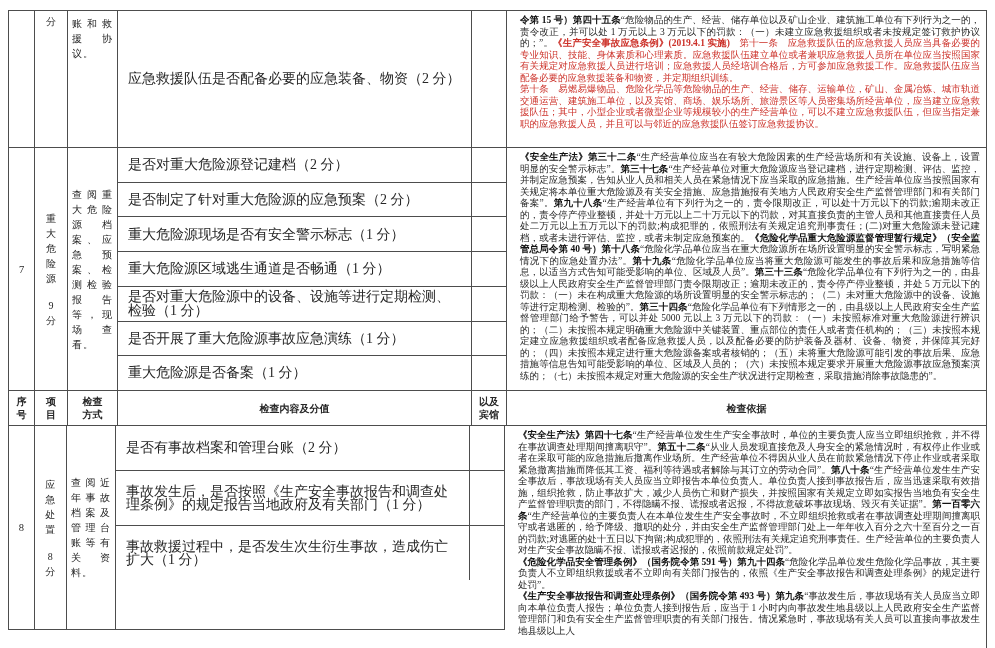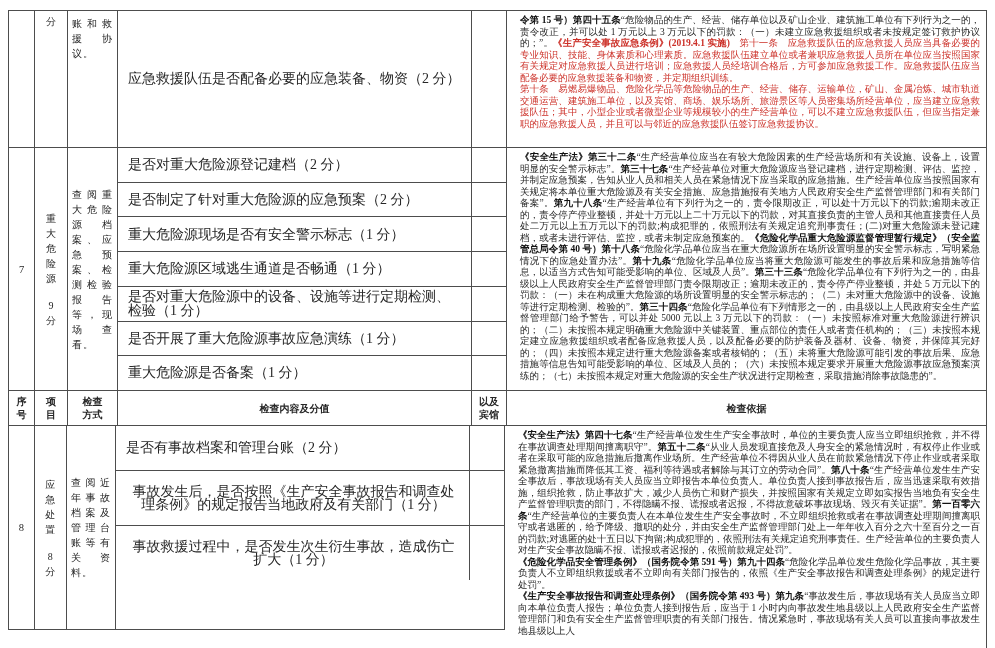--- a/index.html
+++ b/index.html
@@ -31,21 +31,21 @@
     width:497px;height:204px;display:flex;
     border-left:1px solid var(--border);
     border-bottom:1px solid var(--border);
     border-right:1px solid var(--border);
   }
   
   .c1{width:25px;display:flex;align-items:center;justify-content:center;font-size:10.5px;}
   .c2{width:33px;border-left:1px solid var(--border);display:flex;flex-direction:column;align-items:center;justify-content:center;font-size:10px;line-height:14px;text-align:center;}
   .c3{width:50px;border-left:1px solid var(--border);display:flex;align-items:center;}
   .c45{width:389px;border-left:1px solid var(--border);display:flex;flex-direction:column;}
-  .band4 .c45{border-left:none;text-align:center;}
+  .band4 .c45{border-left:none;}
   .b4-left .c45{border-left:1px solid var(--border);}
   .c6{flex:1;border-left:1px solid var(--border);padding:4px 6px 2px 13px;font-size:9.5px;line-height:11.5px;text-align:justify;overflow:hidden;}
   .band4 .c6{border-left:none;height:223px;}
   .band1 .c2{justify-content:flex-start;padding-top:3px;}
   .band1 .c3{align-items:flex-start;padding-top:3px;}
   
   .proj{width:13px;text-align:center;line-height:15px;}
   .score{width:13px;text-align:center;line-height:15px;margin-top:12px;}
   .method{padding:2px 4px;font-size:10px;line-height:15px;text-align:justify;letter-spacing:1px;width:100%;}
   

